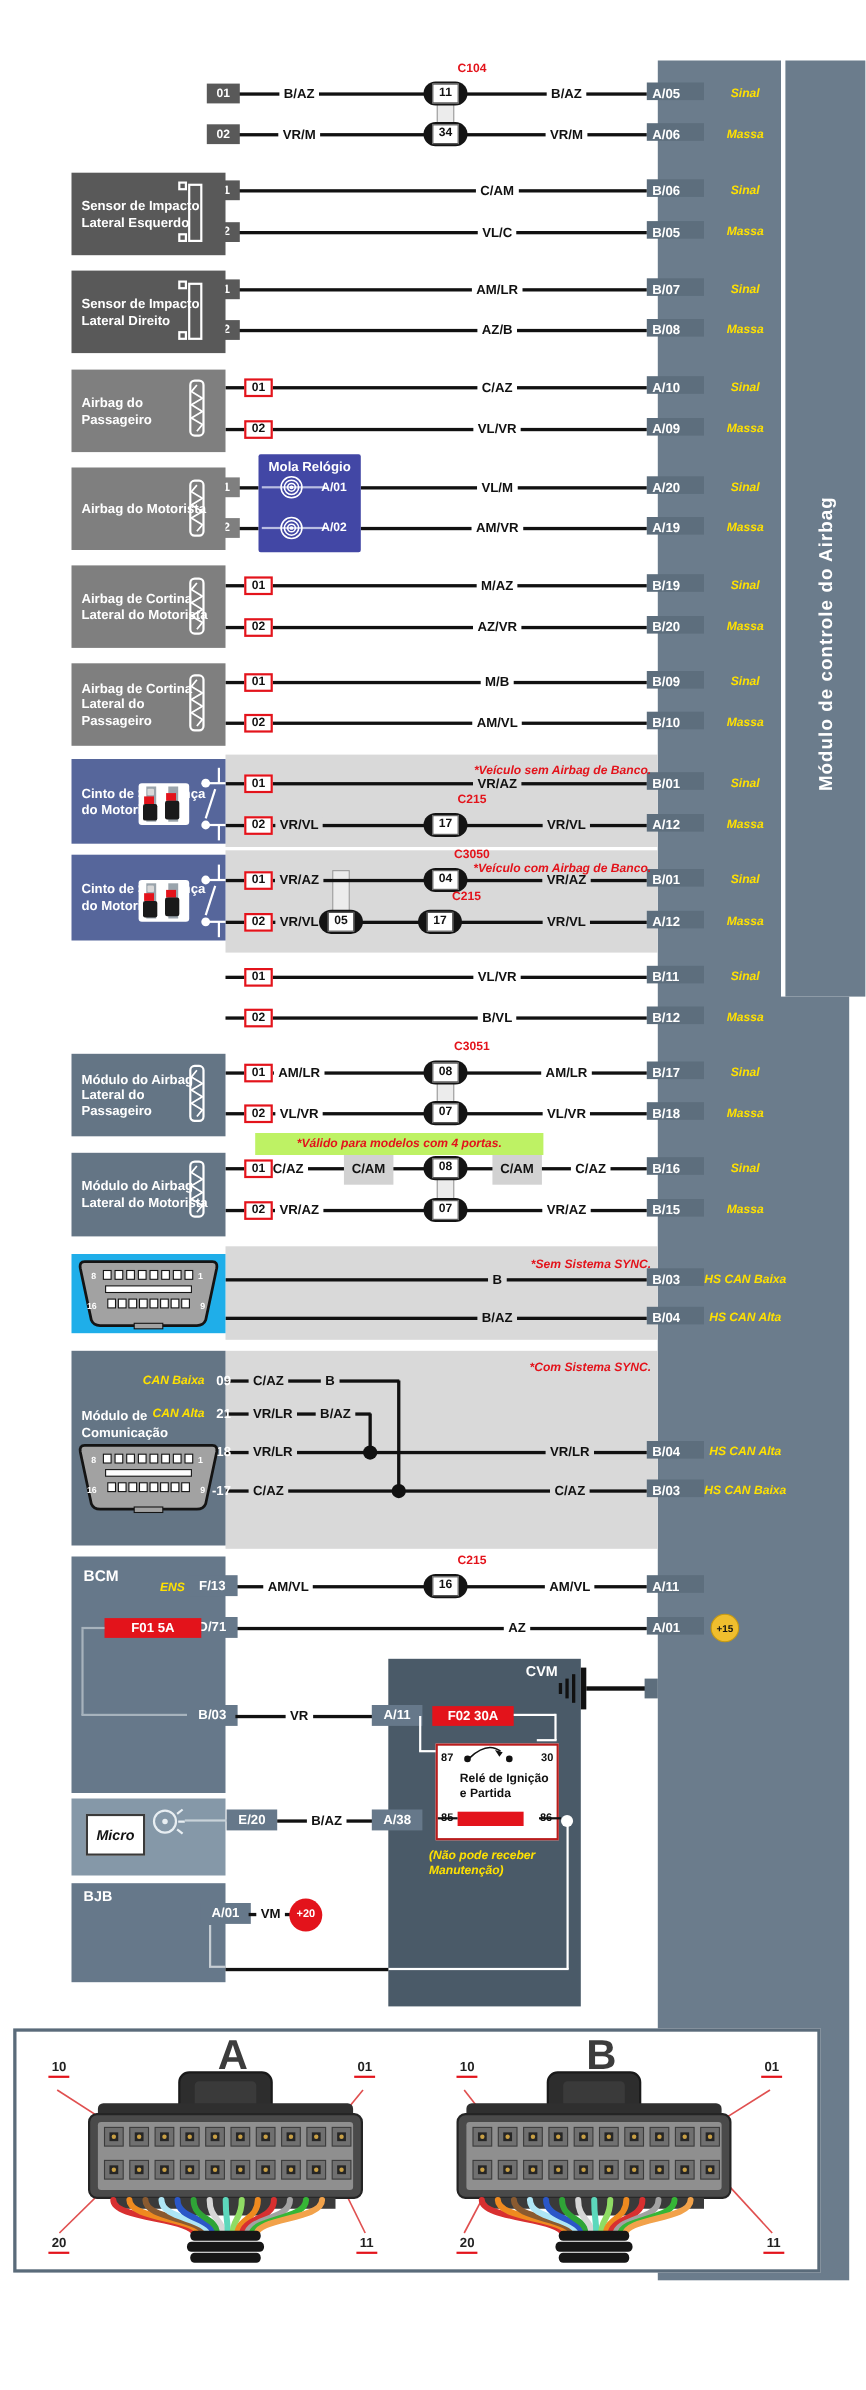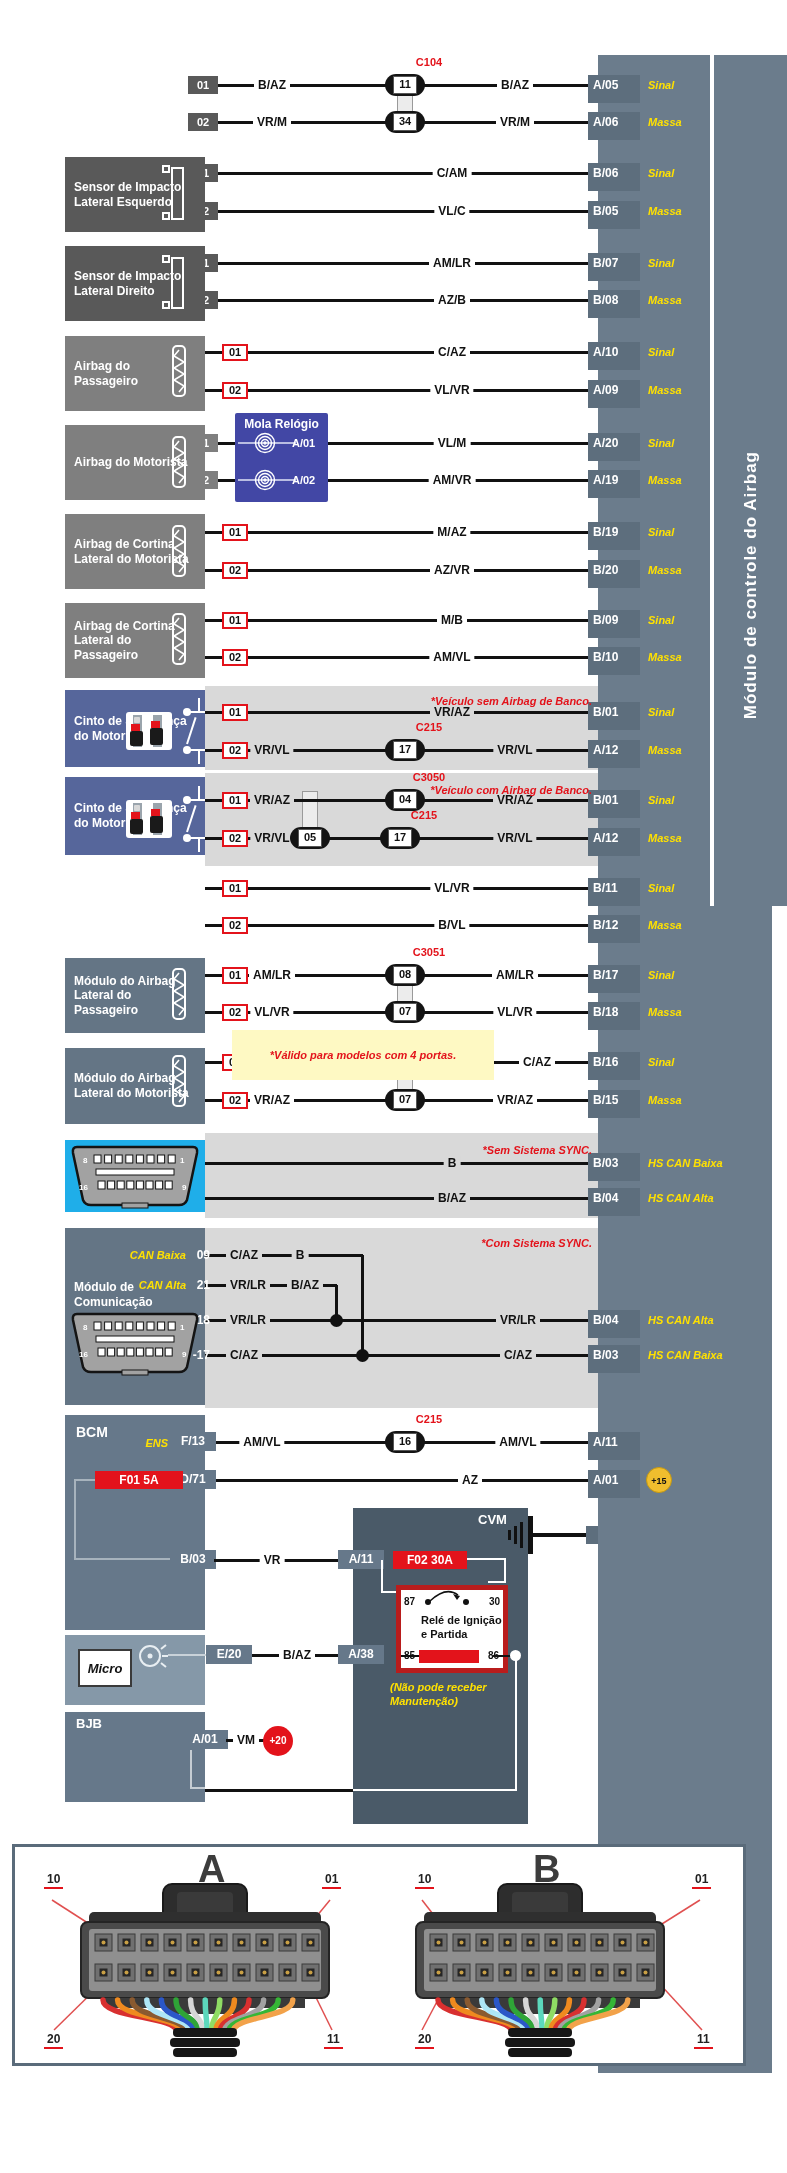--- a/index.html
+++ b/index.html
@@ -5,31 +5,31 @@
   html,body{margin:0;padding:0;background:#fff;font-family:"Liberation Sans",sans-serif;}
   #stage{position:relative;width:787px;height:2173px;background:#fff;overflow:hidden;}
   .abs{position:absolute;}
   .wire{position:absolute;height:3px;background:#111;}
   .vwire{position:absolute;width:3px;background:#111;}
   .thinline{position:absolute;}
   .chip{position:absolute;transform:translate(-50%,-50%);font:bold 12px "Liberation Sans",sans-serif;color:#111;padding:0 4px;white-space:nowrap;background:#fff;}
   .chip.shaded{background:#D9D9D9;}
   .chip.hl{background:#D2D2D2;padding:8px 7px;}
   .blocklabel{position:absolute;left:65px;width:140px;color:#fff;font:bold 12px/1.22 "Liberation Sans",sans-serif;display:flex;align-items:center;padding:0 9px;box-sizing:border-box;}
-  .tagR{position:absolute;left:588px;width:52px;height:28px;background:#5D6E7D;color:#fff;font:bold 12px/20px "Liberation Sans",sans-serif;padding-left:5px;box-sizing:border-box;}
-  .fnL{position:absolute;left:648px;width:135px;color:#FFE100;font:italic bold 11px/16px "Liberation Sans",sans-serif;}
+  .tagR{position:absolute;left:588px;width:52px;height:16px;background:#5D6E7D;color:#fff;font:bold 12px/20px "Liberation Sans",sans-serif;padding-left:5px;box-sizing:border-box;}
+  .fnL{position:absolute;left:610px;width:135px;color:#FFE100;font:italic bold 11px/16px "Liberation Sans",sans-serif;text-align:center;}
   .tagL{position:absolute;width:46px;height:19px;background:#66788A;color:#fff;font:bold 12px/19px "Liberation Sans",sans-serif;text-align:center;}
   .redbox{position:absolute;left:222px;width:26px;height:17px;background:#fff;border:2px solid #E3131B;color:#111;font:bold 11px/13px "Liberation Sans",sans-serif;text-align:center;box-sizing:border-box;}
   .tabpin{position:absolute;left:188px;width:30px;height:18px;color:#fff;font:bold 11px/18px "Liberation Sans",sans-serif;text-align:center;}
   .plainpin{position:absolute;left:160px;width:44px;color:#fff;font:bold 12px/16px "Liberation Sans",sans-serif;text-align:right;}
   .capsule{position:absolute;width:40px;height:22px;background:#141414;border-radius:11px;display:flex;align-items:center;justify-content:center;}
   .capsule>span{background:#fff;border:1px solid #555;width:22px;height:16px;font:bold 11px/14px "Liberation Sans",sans-serif;text-align:center;color:#111;}
   .connlabel{position:absolute;transform:translateX(-50%);color:#E3131B;font:bold 11px "Liberation Sans",sans-serif;white-space:nowrap;padding-left:48px;}
   .rednote{position:absolute;color:#E3131B;font:italic bold 11px/1.3 "Liberation Sans",sans-serif;white-space:nowrap;}
-  .noteboxed{background:#fef9c3;padding:18px 8px;text-align:center;}
+  .noteboxed{background:#bef264;padding:3px 8px;text-align:center;}
   .bridge{position:absolute;background:#ECECEC;border:1px solid #9a9a9a;box-sizing:border-box;}
   .dot{position:absolute;width:13px;height:13px;border-radius:50%;background:#111;}
   .shade{position:absolute;left:205px;width:393px;background:#D9D9D9;}
   .badge{position:absolute;width:26px;height:26px;border-radius:50%;text-align:center;font:bold 9px/26px "Liberation Sans",sans-serif;}
   .fuse{position:absolute;background:#E3131B;color:#fff;font:bold 12px/18px "Liberation Sans",sans-serif;text-align:center;height:18px;}
   .canlabel{position:absolute;color:#FFE100;font:italic bold 11px/16px "Liberation Sans",sans-serif;text-align:right;}
   .pinlabel{position:absolute;color:#222;font:bold 12px "Liberation Sans",sans-serif;border-bottom:2px solid #E3131B;padding:0 3px 1px;}
 </style>
 </head>
 <body>
@@ -43,21 +43,21 @@
     <span style="writing-mode:vertical-rl;transform:rotate(180deg);color:#fff;font:bold 17px 'Liberation Sans',sans-serif;letter-spacing:1px;padding-bottom:210px;">Módulo de controle do Airbag</span>
   </div>
 
   <div class="abs" style="left:65px;top:1415px;width:140px;height:215px;background:#66788A;"></div>
   <div class="abs" style="left:76px;top:1424px;color:#fff;font:bold 14px 'Liberation Sans',sans-serif;">BCM</div>
   <div class="canlabel" style="left:120px;top:1435px;width:48px;">ENS</div>
 
   <div class="abs" style="left:353px;top:1508px;width:175px;height:316px;background:#4A5A68;"></div>
   <div class="abs" style="left:478px;top:1512px;color:#fff;font:bold 13px 'Liberation Sans',sans-serif;">CVM</div>
 
-  <div class="abs" style="left:396px;top:1585px;width:112px;height:88px;background:#fff;border:5px solid #b91c1c;box-sizing:border-box;">
+  <div class="abs" style="left:396px;top:1585px;width:112px;height:88px;background:#fff;border:2px solid #b91c1c;box-sizing:border-box;">
     <span style="position:absolute;left:3px;top:6px;font:bold 10px 'Liberation Sans',sans-serif;color:#111;">87</span>
     <span style="position:absolute;right:3px;top:6px;font:bold 10px 'Liberation Sans',sans-serif;color:#111;">30</span>
     <div style="position:absolute;left:24px;top:9px;width:6px;height:6px;border-radius:50%;background:#111;"></div>
     <div style="position:absolute;left:62px;top:9px;width:6px;height:6px;border-radius:50%;background:#111;"></div>
     <svg width="36" height="16" style="position:absolute;left:27px;top:-4px;">
       <path d="M2 15 Q18 0 30 9" fill="none" stroke="#111" stroke-width="1.5"></path>
       <path d="M32 10 l-7 -2 4 6 z" fill="#111"></path>
     </svg>
     <div style="position:absolute;left:20px;top:24px;width:84px;font:bold 11px/1.25 'Liberation Sans',sans-serif;color:#111;">Relé de Ignição e Partida</div>
     <span style="position:absolute;left:3px;top:60px;font:bold 10px 'Liberation Sans',sans-serif;color:#111;">85</span>

